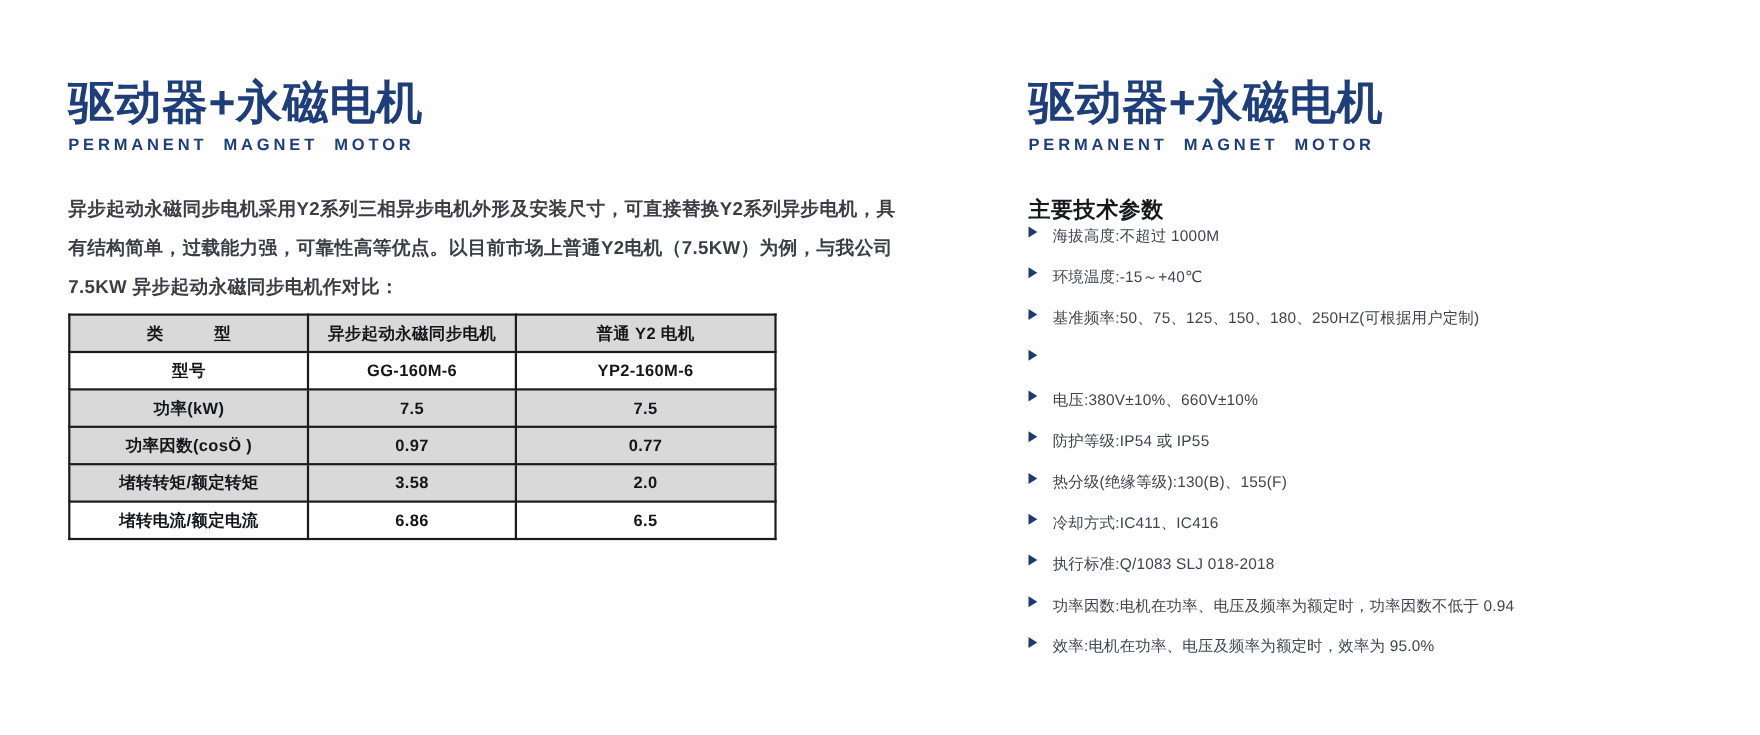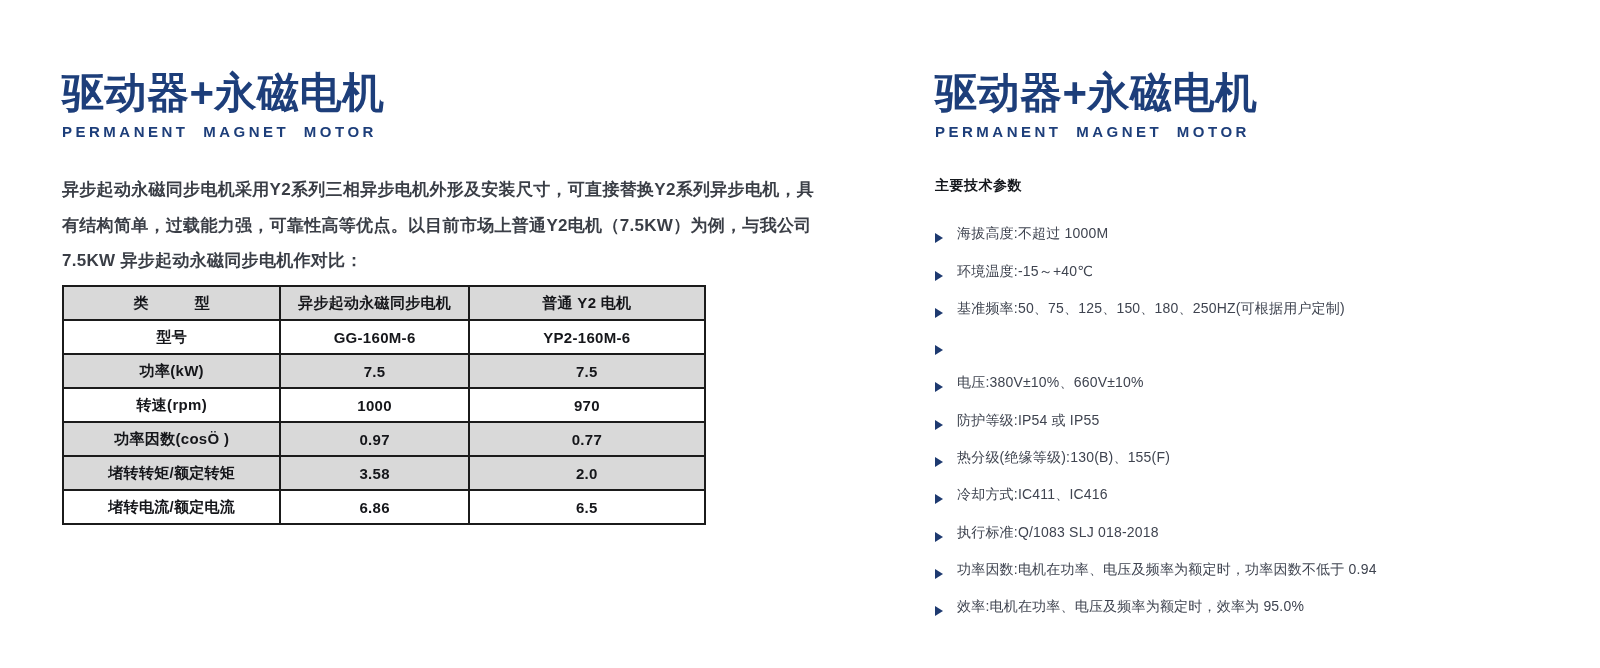--- a/index.html
+++ b/index.html
@@ -34,25 +34,25 @@
     border: 2px solid #1b1b1b; height: 34px;
     text-align: center; vertical-align: middle;
     font-size: 15px; font-weight: 700; color: #15161a;
     background: #ffffff; letter-spacing: 0.3px; margin-left: 27px;
   }
   table.compare tr.shaded td { background: #d9d9d9; }
   .w1 { width: 208px; } .w2 { width: 180px; } .w3 { width: 226px; }
 
   .section-heading {
     position: absolute; top: 177px; left: 0;
-    font-size: 14px; font-weight: 800; color: #15181d; letter-spacing: 0.5px;
+    font-size: 20px; font-weight: 800; color: #15181d; letter-spacing: 0.5px;
   }
 
   .spec-list { position: absolute; top: 206px; left: 0; list-style: none; }
-  .spec-item { height: 37.3px; display: flex; align-items: flex-end; }
+  .spec-item { height: 37.3px; display: flex; align-items: flex-start; }
   .tri-icon {
     width: 0; height: 0; flex: 0 0 auto;
     border-left: 8px solid #1e3a70;
     border-top: 5.5px solid transparent;
     border-bottom: 5.5px solid transparent;
     margin-right: 14px;
   }
   .spec-text {
     font-size: 14px; font-weight: 500; color: #3f4450;
     letter-spacing: 0.2px; white-space: nowrap;
@@ -83,25 +83,20 @@
     </tr>
     <tr>
       <td>型号</td>
       <td>GG-160M-6</td>
       <td>YP2-160M-6</td>
     </tr>
     <tr class="shaded">
       <td>功率(kW)</td>
       <td>7.5</td>
       <td>7.5</td>
-    </tr>
-    <tr>
-      <td>转速(rpm)</td>
-      <td>1000</td>
-      <td>970</td>
     </tr>
     <tr class="shaded">
       <td>功率因数(cosÖ )</td>
       <td>0.97</td>
       <td>0.77</td>
     </tr>
     <tr class="shaded">
       <td>堵转转矩/额定转矩</td>
       <td>3.58</td>
       <td>2.0</td>

